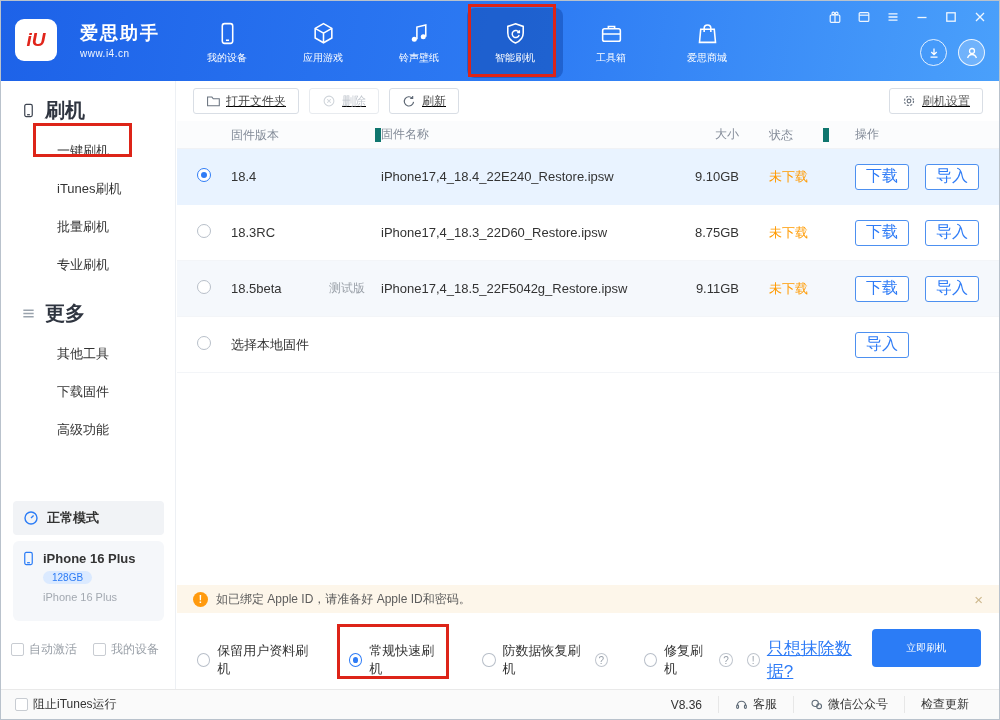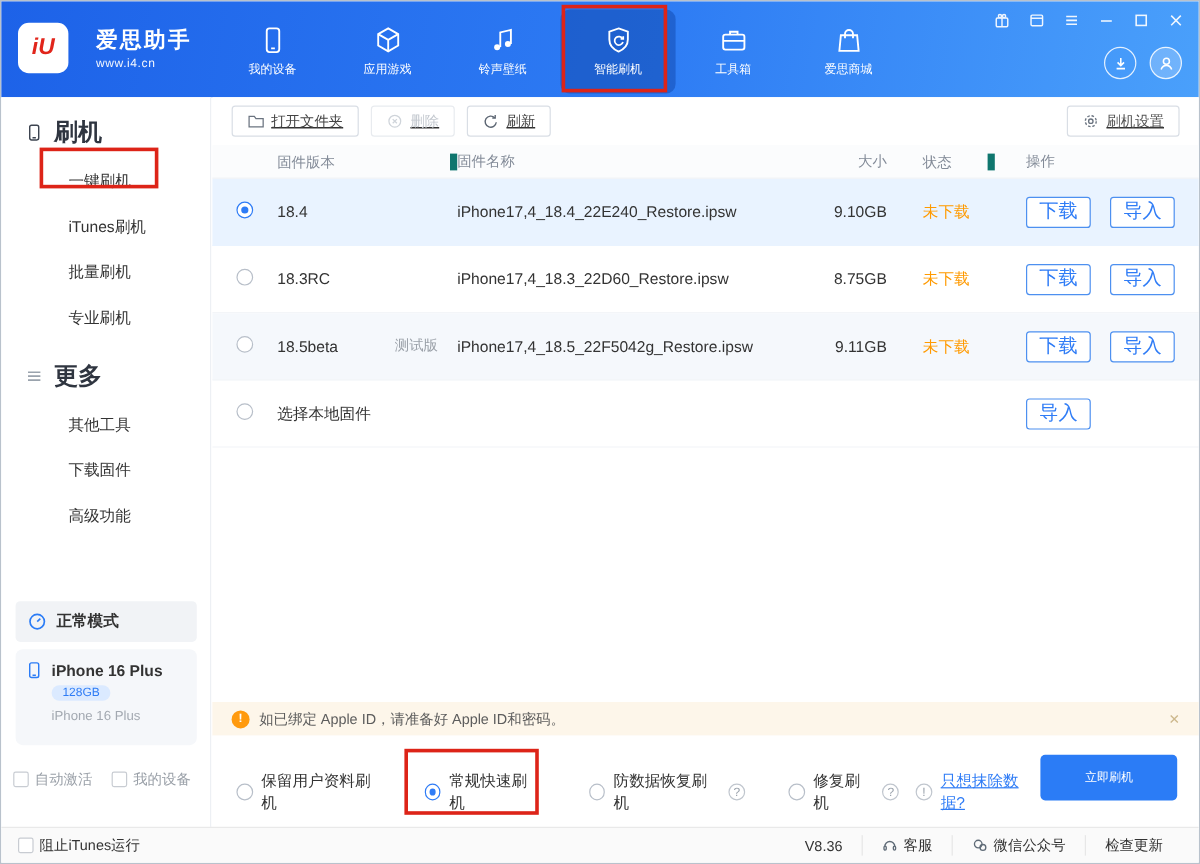--- a/index.html
+++ b/index.html
@@ -77,21 +77,21 @@
   .notice { position:absolute; left:0; right:0; bottom:78px; height:28px; background:#fdf6ea; display:flex; align-items:center;
             gap:8px; padding:0 16px; font-size:12px; color:#5d5d5d; }
   .warn-ic { width:15px; height:15px; border-radius:50%; background:#ff9a0e; color:#fff; font-size:10px; font-weight:bold;
              display:flex; align-items:center; justify-content:center; flex:0 0 auto; }
   .notice-close { margin-left:auto; color:#cdb88d; font-size:15px; cursor:pointer; }
 
   .options { position:absolute; left:0; right:0; bottom:0; height:78px; background:#fff; display:flex; padding:16px 18px 0 20px; }
   .opt { display:flex; align-items:center; gap:7px; font-size:13px; color:#333; cursor:pointer; }
   .help-ic { width:14px; height:14px; border-radius:50%; border:1px solid #c0c6ce; color:#98a0aa; font-size:10px;
              display:flex; align-items:center; justify-content:center; cursor:pointer; }
-  .erase-link { color:#2f7cf6; text-decoration:underline; font-size:13px; cursor:pointer; }
+  .erase-link { color:#2f7cf6; text-decoration:underline; font-size:17px; cursor:pointer; }
   .flash-btn { margin-left:auto; width:116px; height:38px; background:#2b7cf6; color:#fff; border:none; border-radius:4px;
                font-size:10px; cursor:pointer; font-family:inherit; }
 
   
   .statusbar { position:absolute; left:0; bottom:0; width:100%; height:30px; background:#fafafa; border-top:1px solid #e9e9e9;
                display:flex; align-items:center; padding:0 14px; font-size:12px; color:#333; }
   .sb-right { margin-left:auto; display:flex; align-items:center; }
   .sb-item { display:flex; align-items:center; gap:5px; padding:0 16px; cursor:pointer; border-left:1px solid #e7e7e7; }
   .sb-item.first { border-left:none; cursor:default; }
   .sb-item svg { width:13px; height:13px; }

